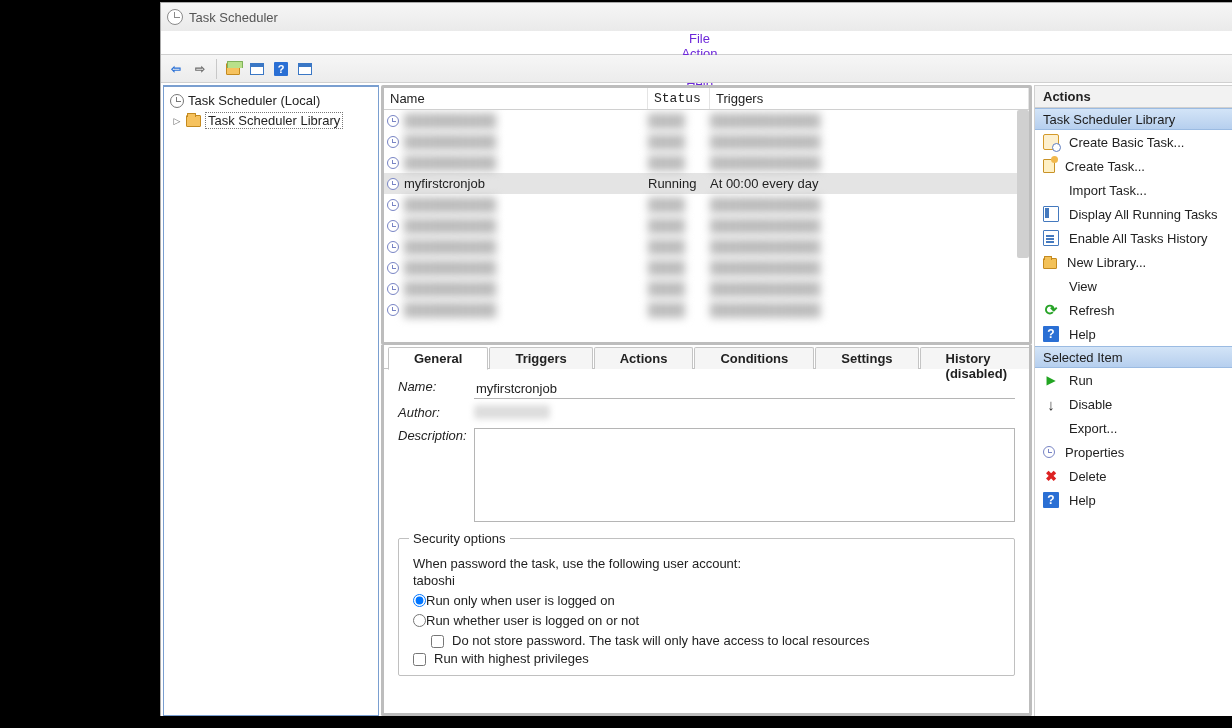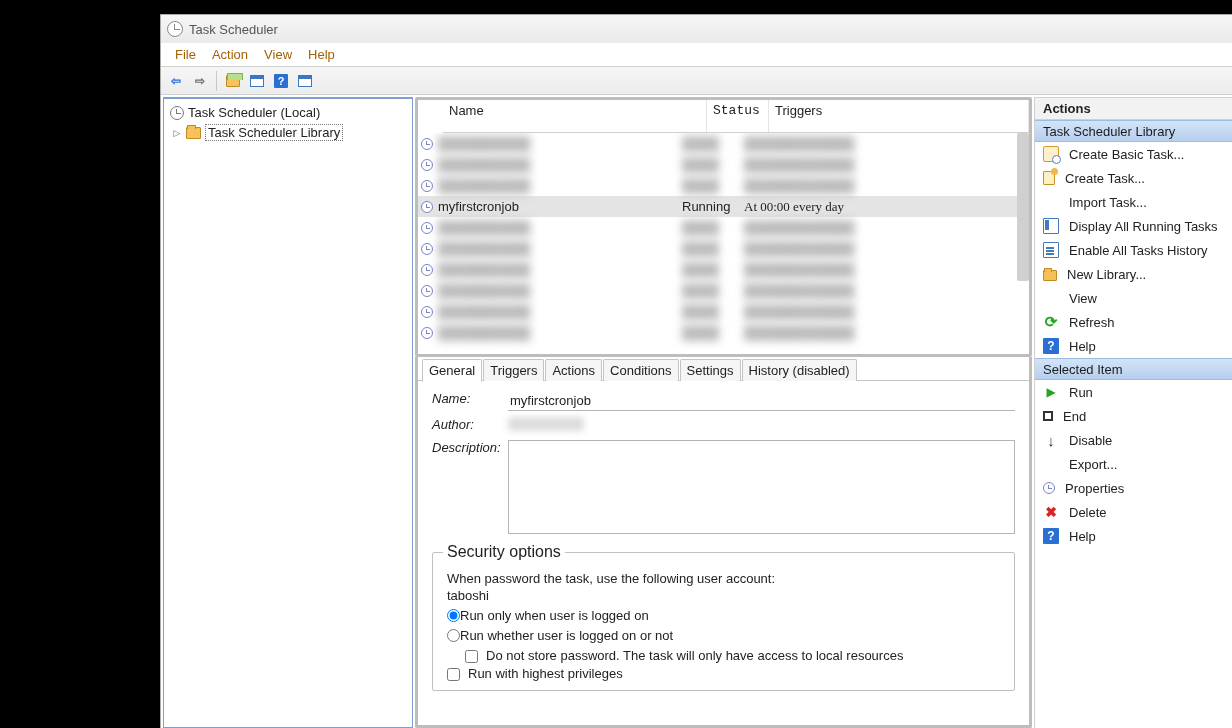--- a/index.html
+++ b/index.html
@@ -1,19 +1,19 @@
 <!DOCTYPE html>
 <html><head>
 <meta charset="utf-8">
 <style>
 * { box-sizing: border-box; margin: 0; padding: 0; font-family: "Segoe UI", Tahoma, sans-serif; }
 html, body { width: 1232px; height: 728px; overflow: hidden; background: #000; }
 .app {
   position: absolute;
-  left: 160px; top: 14px;
+  left: 160px; top: 2px;
   width: 1072px; height: 714px;
   background: #fff;
   border: 1px solid #aaa;
   border-right: none;
   border-bottom: none;
   display: flex;
   flex-direction: column;
 }
 .titlebar {
   height: 28px;
@@ -39,21 +39,22 @@
   border-bottom: 1.5px solid #8a8a8a;
   top: 2px; left: 6px;
 }
 .menubar {
   height: 24px;
   background: #fff;
   border-bottom: 1px solid #d0d0d0;
   display: flex; align-items: center;
   padding-left: 6px;
   font-size: 13px;
-  color: #a16207;
+  color: #6d28d9;
+  flex-direction: column;
 }
 .menubar span { padding: 0 8px; cursor: default; }
 .toolbar {
   height: 28px;
   background: linear-gradient(#f6f6f6,#ececec);
   border-bottom: 1px solid #d0d0d0;
   display: flex; align-items: center;
   padding-left: 4px;
   gap: 2px;
 }
@@ -71,21 +72,21 @@
   width:14px;height:12px;background:#f6c25e;border:1px solid #c48a1f;border-radius:1px;position:relative;
 }
 .folder-ic::before{content:"";position:absolute;width:14px;height:6px;top:-3px;left:0;border:1px solid #7fb15a;border-bottom:none;background:#b8e08a;border-radius:1px 1px 0 0;}
 .mini-win{width:14px;height:12px;border:1px solid #3a77c5;background:#fff;position:relative;}
 .mini-win::before{content:"";position:absolute;top:0;left:0;right:0;height:3px;background:#3a77c5;}
 .qmark{width:14px;height:14px;background:#2a6fd4;color:#fff;font-weight:bold;display:flex;align-items:center;justify-content:center;font-size:11px;border-radius:1px;}
 .body {
   flex: 1; display: flex; min-height:0;
 }
 .tree {
-  width: 250px;
+  width: 216px;
   border: 1px solid #7a9fd0;
   border-top: 2px solid #7a9fd0;
   margin: 2px 0 0 2px;
   padding: 4px 2px;
   font-size: 13px;
   color: #222;
   background: #fff;
 }
 .tree-row { display:flex; align-items:center; gap:4px; padding:2px 4px; }
 .tree-row.child { padding-left: 6px; }
@@ -108,53 +109,53 @@
   margin: 2px 2px 0 2px;
   min-width: 0;
 }
 .list-frame {
   border: 3px solid #bdbdbd;
   border-radius: 2px;
   background: #fff; height: 260px;
   display: flex; flex-direction: column;
 }
 .list-head {
-  display:flex; height:33px; border-bottom:1px solid #d0d0d0;
-  font-size:13px; color:#222; background:#fff;margin-left:25px;
+  display:flex; height:22px; border-bottom:1px solid #d0d0d0;
+  font-size:13px; color:#222; background:#fff;
 }
 .list-head div { padding:3px 6px; border-right:1px solid #e4e4e4; }
 .col-name{width:264px;} .col-status{width:62px;font-family:Liberation Mono, monospace;} .col-trig{flex:1;}
 .list-body{flex:1;overflow:hidden;position:relative;}
 .list-body .scroll{position:absolute;right:0;top:0;width:12px;height:148px;background:#d0d0d0;border-radius:2px;}
 .lrow{display:flex;height:21px;align-items:center;font-size:13px;color:#222;}
 .lrow .ic{width:18px;display:flex;justify-content:center;}
 .lrow .clk{width:12px;height:12px;border:1.3px solid #7985c5;border-radius:50%;position:relative;background:#fff;}
 .lrow .clk::after{content:"";position:absolute;width:3px;height:3px;border-left:1.3px solid #7985c5;border-bottom:1.3px solid #7985c5;top:2px;left:4px;}
 .lrow .nm{width:246px;padding-left:2px;}
 .lrow .st{width:62px;}
-.lrow .tr{flex:1;font-family:Liberation Serif, serif;}
+.lrow .tr{flex:1;}
 .lrow.sel{background:#e4e4e4;}
 .blur .nm,.blur .st,.blur .tr{filter:blur(4px);color:#bbb;}
 .detail-frame{
   border:3px solid #bdbdbd;border-top:none;border-radius:0 0 2px 2px;flex:1;background:#fff;
   display:flex;flex-direction:column;overflow:hidden;
 }
 .tabs{display:flex;height:24px;font-size:13px;color:#222;position:relative;padding-left:4px;padding-top:2px;}
 .tabs::after{content:"";position:absolute;left:0;right:0;bottom:0;height:1px;background:#c4c4c4;}
-.tab{padding:3px 6px;border:1px solid #c4c4c4;border-bottom:none;background:#f5f5f5;margin-right:1px;position:relative;z-index:1;border-radius:2px 2px 0 0;}
+.tab{padding:3px 25px;border:1px solid #c4c4c4;border-bottom:none;background:#f5f5f5;margin-right:1px;position:relative;z-index:1;border-radius:2px 2px 0 0;font-weight:bold;}
 .tab.active{background:#fff;border-bottom:1px solid #fff;margin-bottom:-1px;}
 .tab-content{flex:1;padding:10px 14px;font-size:13px;color:#222;overflow:hidden;}
 .frow{display:flex;align-items:flex-start;margin-bottom:6px;}
 .frow .lbl{width:76px;color:#222;font-style:italic;}
 .frow .val{flex:1;}
 .frow input[type=text]{width:100%;border:none;border-bottom:1px solid #b5b5b5;padding:2px 2px;font-size:13px;color:#222;background:transparent;}
 .frow textarea{width:100%;height:94px;border:1px solid #b5b5b5;resize:none;font-size:13px;padding:3px;background:#fff;}
 .authblur{display:inline-block;width:76px;height:14px;background:#ddd;filter:blur(3px);border-radius:3px;}
 fieldset{border:1px solid #c0c0c0;border-radius:2px;padding:8px 10px 6px;margin-top:4px;}
-fieldset legend{font-size:16px;padding:0 4px;}
+fieldset legend{font-size:13px;padding:0 4px;}
 .rad{display:flex;align-items:center;gap:0;margin:5px 0 5px 4px;font-size:13px;}
 .rad input{width:13px;height:13px;}
 .chk{display:flex;align-items:flex-end;gap:8px;margin:3px 0 3px 22px;font-size:13px;}
 .chk input{width:13px;height:13px;}
 .actions{
   width:198px;
   border-left:1px solid #d0d0d0;border-top:1px solid #d0d0d0;
   background:#fff;
   display:flex;flex-direction:column;
   margin-top:2px;
@@ -405,24 +406,20 @@
             <span>Help</span>
           </div>
         </div>
       <div class="actions-section">Selected Item</div>
       <div id="act2">
           <div class="act-item">
             <span class="aic run">▶</span>
             <span>Run</span>
           </div>
           <div class="act-item">
-            <span class="aic end"></span>
-            <span>End</span>
-          </div>
-          <div class="act-item">
             <span class="aic disable">↓</span>
             <span>Disable</span>
           </div>
           <div class="act-item">
             <span class="aic "></span>
             <span>Export...</span>
           </div>
           <div class="act-item">
             <span class="aic prop"></span>
             <span>Properties</span>

